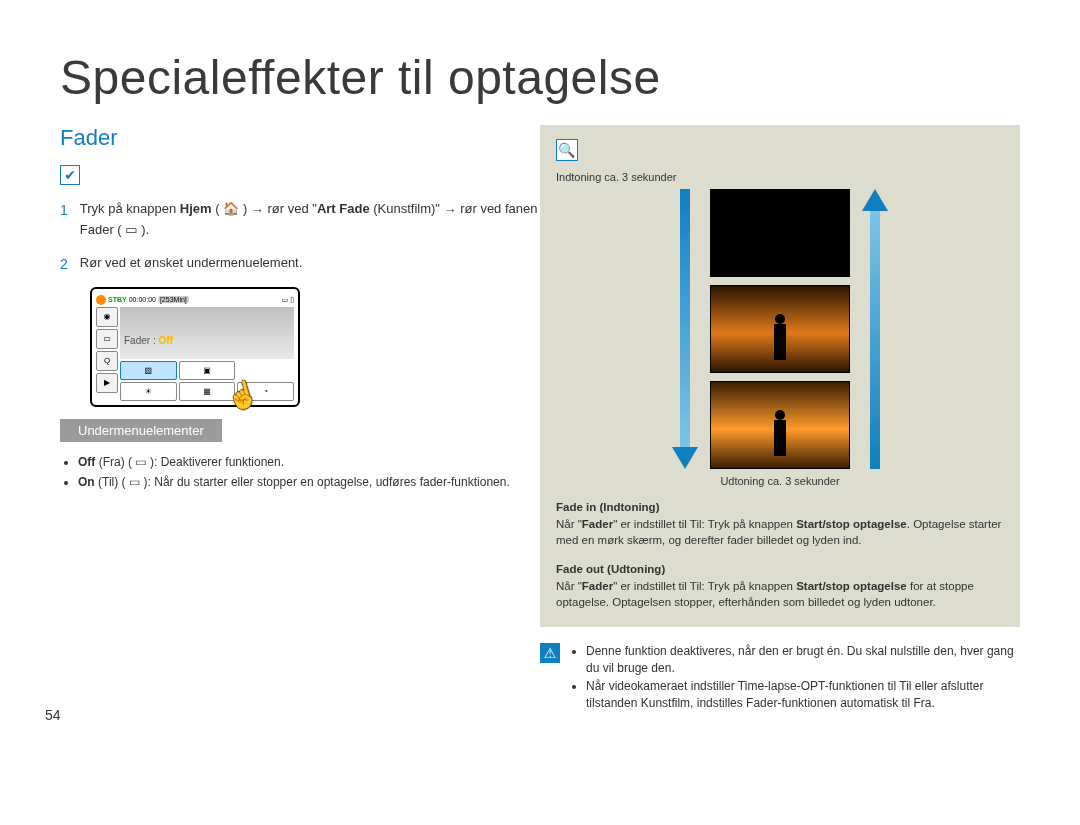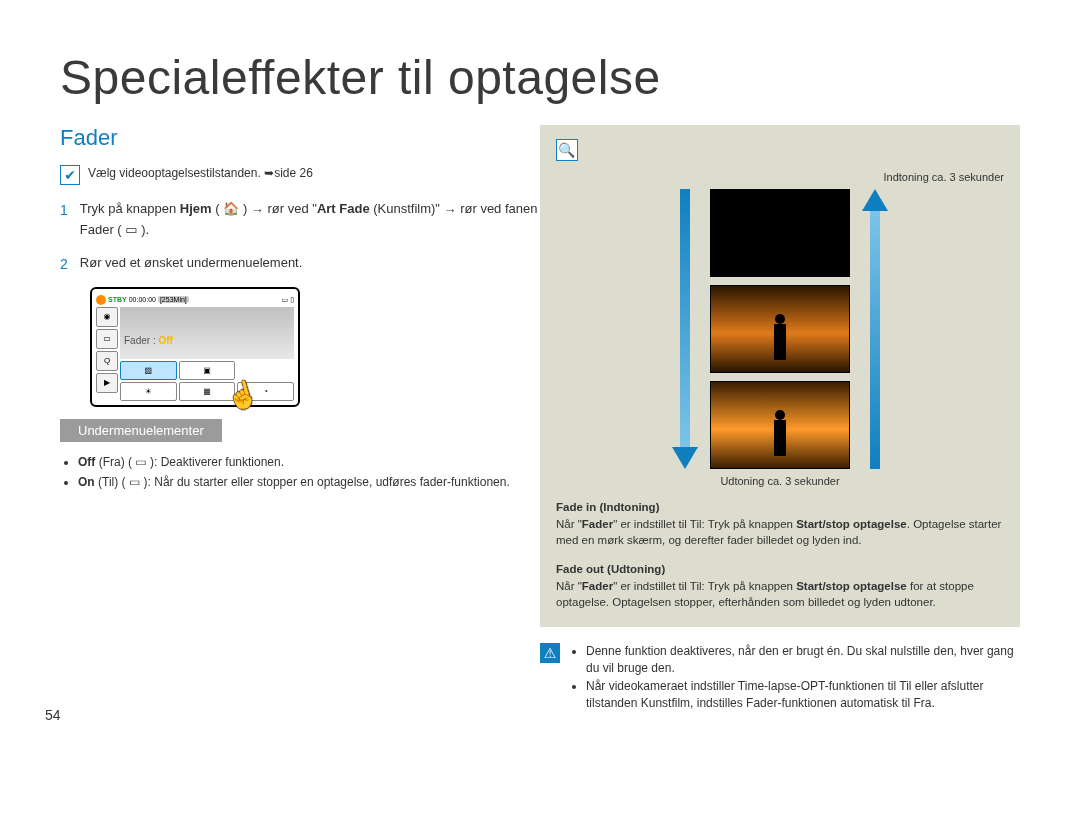--- a/index.html
+++ b/index.html
@@ -300,21 +300,20 @@
 <div class="page">
   <h1 class="page-title">Specialeffekter til optagelse</h1>
 
   <div class="columns">
 
     <div class="col-left">
       <div class="section-h2">Fader</div>
 
       <div class="check-row">
         <span class="check-box">✔</span>
-        <span class="check-text">Vælg videooptagelsestilstanden. ➥side 26</span>
       </div>
 
       <div class="steps">
         <div class="step-row">
           <span class="step-num">1</span>
           <span class="step-body">
             <span>Tryk på knappen </span><strong>Hjem</strong><span> ( 🏠 ) → rør ved "</span><strong>Art Fade</strong><span> (Kunstfilm)" → rør ved fanen Fader ( ▭ ).</span>
           </span>
         </div>
         <div class="step-row">
@@ -366,21 +365,21 @@
         <li><strong>On</strong><span> (Til) ( ▭ ): Når du starter eller stopper en optagelse, udføres fader-funktionen.</span></li>
       </ul>
     </div>
 
     <div class="col-right">
       <div class="grey-panel">
         <div class="panel-head-row">
           <span class="mag-box">🔍</span>
         </div>
 
-        <div class="caption-small" style="text-align:right; ">Indtoning ca. 3 sekunder</div>
+        <div class="caption-small" style="text-align:left; ">Indtoning ca. 3 sekunder</div>
         <div class="fade-diagram">
           <div class="arrow">
             <svg width="26" height="280" viewBox="0 0 26 280">
               <defs>
                 <linearGradient id="g1" x1="0" y1="0" x2="0" y2="1">
                   <stop offset="0%" stop-color="#0f7fbf"></stop>
                     <stop offset="100%" stop-color="#7cc4e8"></stop>
                 </linearGradient>
               </defs>
               <rect x="8" y="0" width="10" height="258" fill="url(#g1)"></rect>

